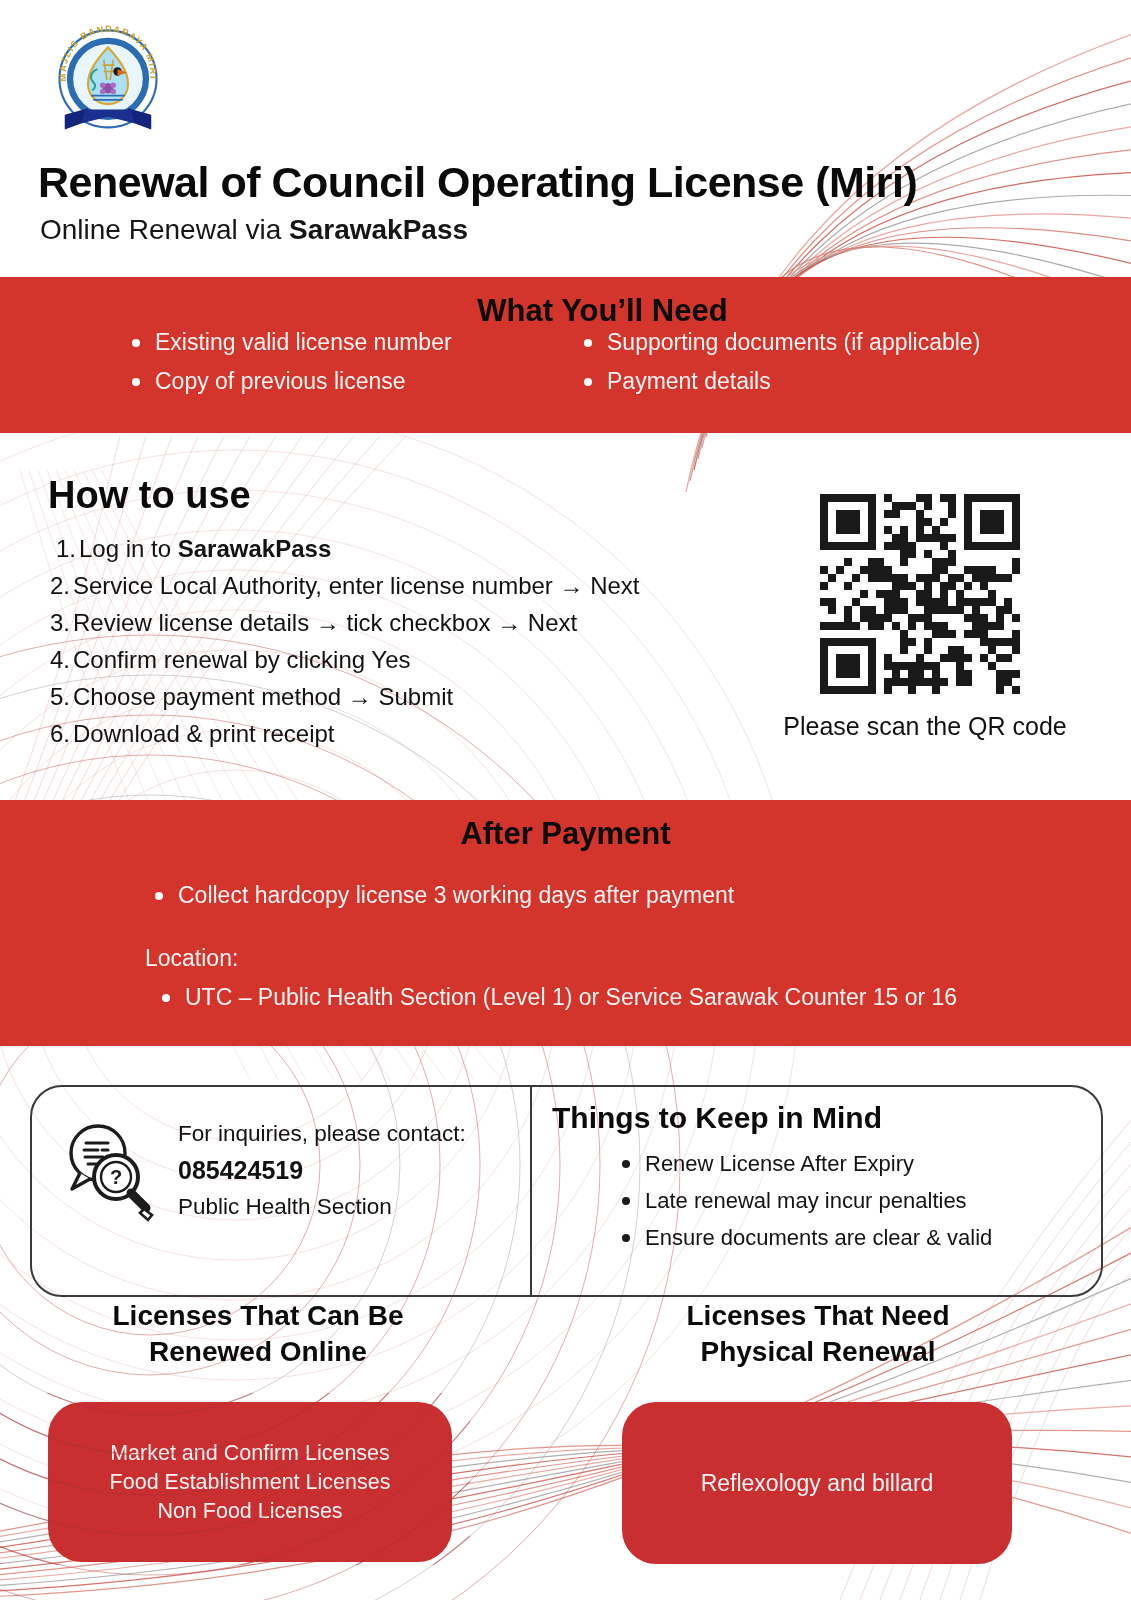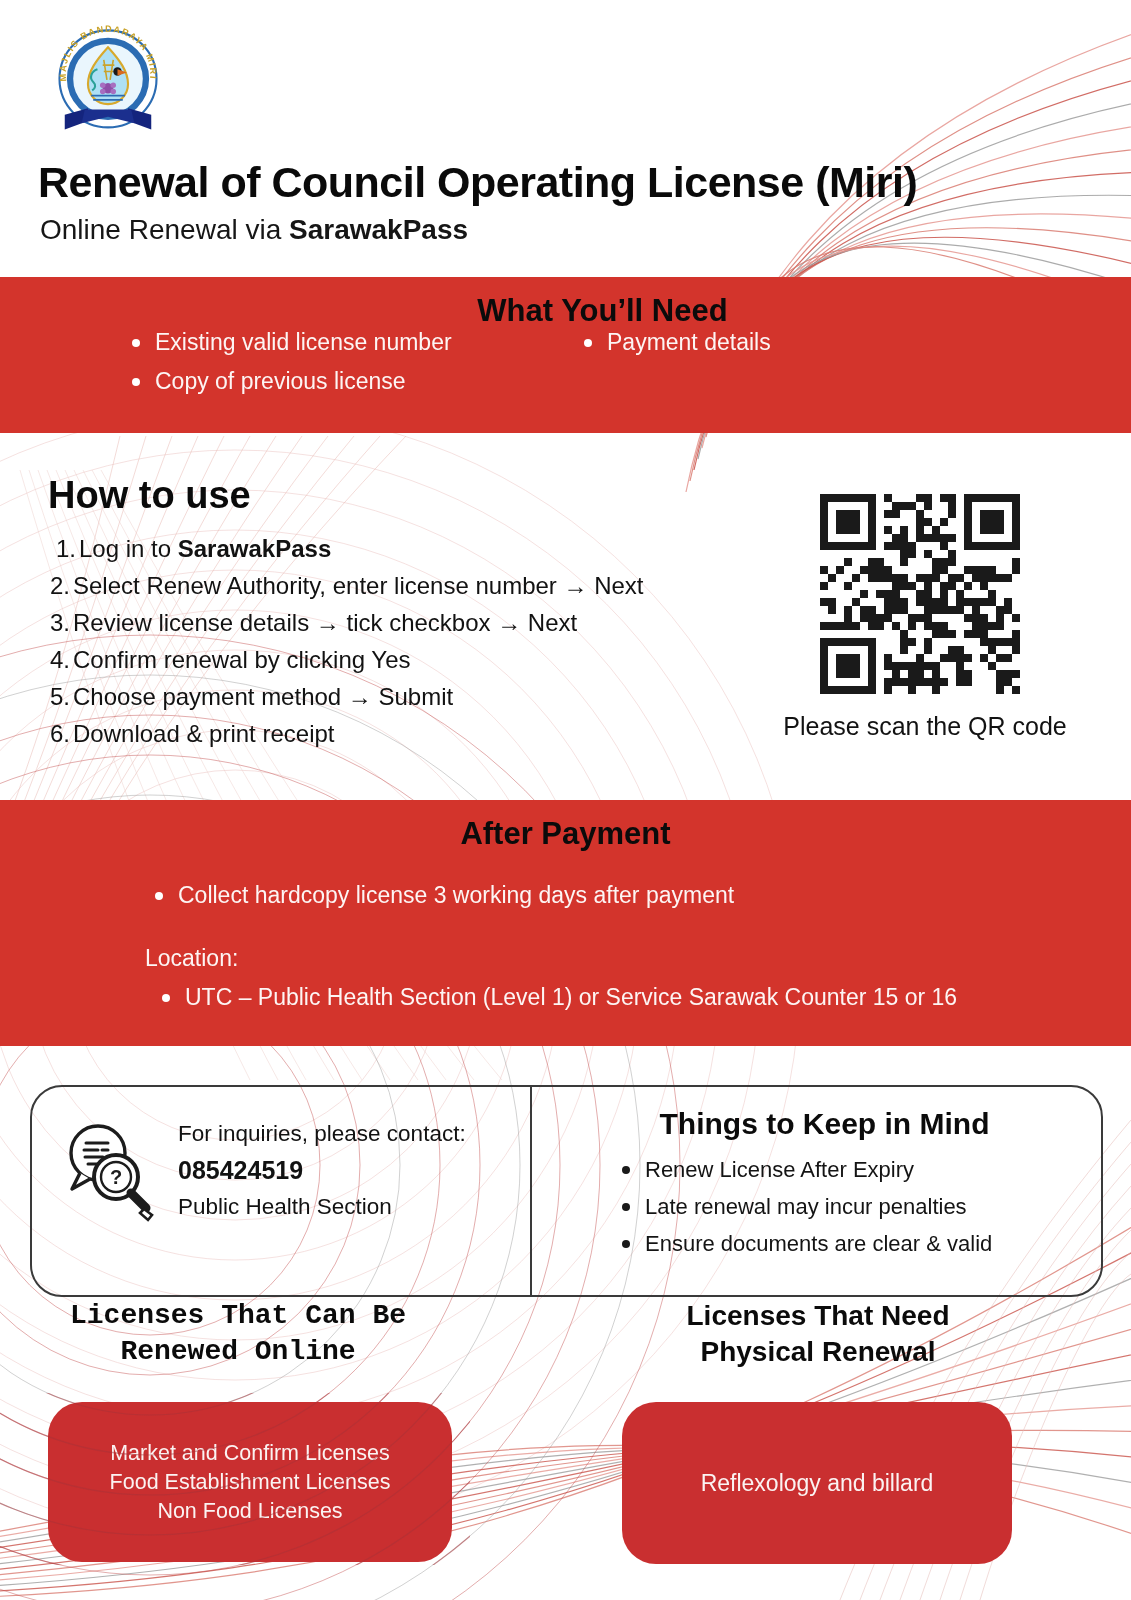--- a/index.html
+++ b/index.html
@@ -45,27 +45,27 @@
   .ap-b2{margin:12px 0 0 162px;}
 
   
   .info-box{left:30px;top:1085px;width:1069px;height:208px;border:2px solid #3a3a3a;border-radius:32px;background:transparent;}
   .info-divider{position:absolute;left:498px;top:-2px;height:calc(100% + 4px);width:2px;background:#3a3a3a;}
   .contact-icon{position:absolute;left:26px;top:30px;}
   .contact-text{position:absolute;left:146px;top:34px;font-size:22.5px;color:#121212;}
   .contact-text .phone{font-weight:bold;font-size:25px;margin-top:9px;}
   .contact-text .dept{margin-top:9px;}
   .things{position:absolute;left:520px;top:8px;width:545px;}
-  .things h3{margin:12px 0 0;text-align:center;font-size:30px;font-weight:bold;color:#0b0b0b;}
+  .things h3{margin:6px 0 0;font-size:30px;font-weight:bold;color:#0b0b0b;}
   .things ul{list-style:none;margin:16px 0 0 70px;padding:0;}
   .things li{display:flex;align-items:center;gap:15px;font-size:22px;color:#141414;margin-bottom:11px;}
 
   
   .bh{width:380px;text-align:center;font-size:28px;font-weight:bold;line-height:36px;color:#0b0b0b;margin:0;}
-  .bh-left{left:48px;top:1298px;font-family:Liberation Mono, monospace;}
+  .bh-left{left:68px;top:1298px;}
   .bh-right{left:628px;top:1298px;}
   .rbox{background:var(--boxred);border-radius:34px;display:flex;flex-direction:column;justify-content:center;
         align-items:center;color:#fbf3f2;text-align:center;}
   .rbox-left{left:48px;top:1402px;width:404px;height:160px;font-size:21.5px;line-height:29px;}
   .rbox-right{left:622px;top:1402px;width:390px;height:162px;font-size:23px;}
 </style>
 </head>
 <body>
 
 <div class="poster">
@@ -188,30 +188,34 @@
             <span>Existing valid license number</span>
           </li>
         <li>
             <span class="dot"></span>
             <span>Copy of previous license</span>
           </li>
       </ul>
       <ul class="wn-col">
         <li>
             <span class="dot"></span>
+            <span>Supporting documents (if applicable)</span>
+          </li>
+        <li>
+            <span class="dot"></span>
             <span>Payment details</span>
           </li>
       </ul>
     </div>
   </section>
 
   <h2 class="z howto-title">How to use</h2>
   <ol class="z steps">
     <li><span class="num">1.</span><span>Log in to </span><b>SarawakPass</b></li>
-    <li><span class="num">2.</span><span>Select Renew Authority, enter license number → Next</span></li>
+    <li><span class="num">2.</span><span>Service Local Authority, enter license number → Next</span></li>
     <li><span class="num">3.</span><span>Review license details → tick checkbox → Next</span></li>
     <li><span class="num">4.</span><span>Confirm renewal by clicking Yes</span></li>
     <li><span class="num">5.</span><span>Choose payment method → Submit</span></li>
     <li><span class="num">6.</span><span>Download &amp; print receipt</span></li>
   </ol>
 
   <div class="z qr-wrap">
     <svg id="qr-code" width="200" height="200" viewBox="0 0 200 200">
         <rect x="0" y="0" width="200" height="200" fill="#fff"></rect>
         <rect x="64" y="0" width="8" height="8" fill="#1a1a1a"></rect>

